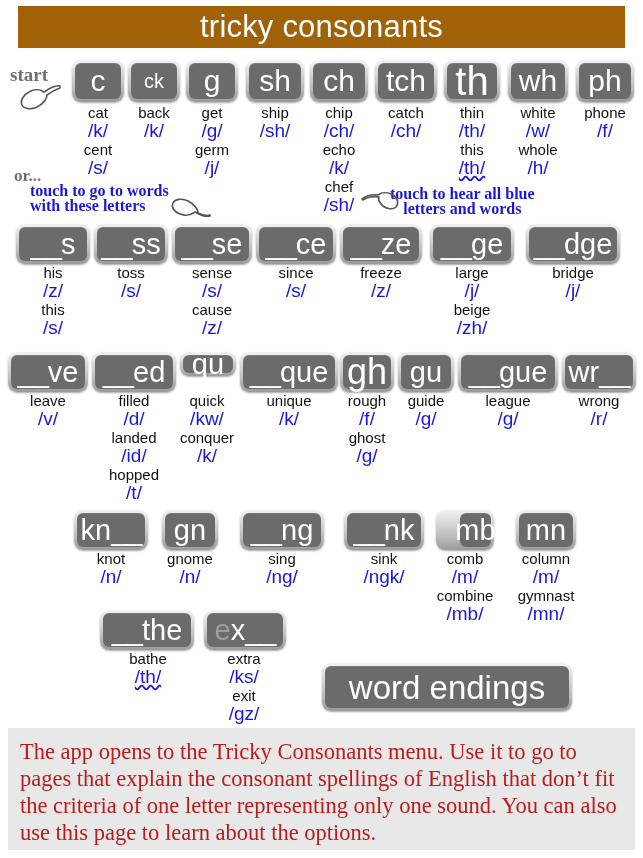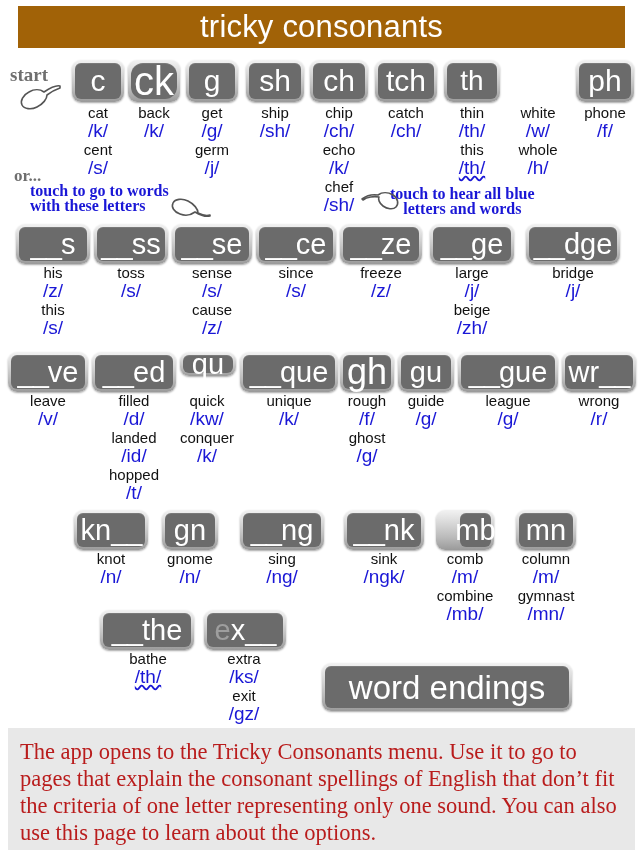--- a/index.html
+++ b/index.html
@@ -128,21 +128,21 @@
 
 <div class="row" style="top:60px;height:44px;">
   <div class="tile" style="position:absolute;left:72px;top:0;width:52px;height:42px;">
       <div class="face" style="font-size:30px;">
         <span class="lead"></span>
         <span>c</span>
         <span></span>
       </div>
     </div>
   <div class="tile" style="position:absolute;left:128px;top:0;width:52px;height:42px;">
-      <div class="face" style="font-size:40px;border-radius:12px;">
+      <div class="face" style="font-size:20px;">
         <span>ck</span>
       </div>
     </div>
   <div class="tile" style="position:absolute;left:186px;top:0;width:52px;height:42px;">
       <div class="face" style="font-size:30px;">
         <span>g</span>
       </div>
     </div>
   <div class="tile" style="position:absolute;left:246px;top:0;width:58px;height:42px;">
       <div class="face" style="font-size:30px;">
@@ -153,22 +153,27 @@
       <div class="face" style="font-size:30px;">
         <span>ch</span>
       </div>
     </div>
   <div class="tile" style="position:absolute;left:375px;top:0;width:62px;height:42px;">
       <div class="face" style="font-size:30px;">
         <span>tch</span>
       </div>
     </div>
   <div class="tile" style="position:absolute;left:444px;top:0;width:56px;height:42px;">
-      <div class="face" style="font-size:28px;">
+      <div class="face" style="font-size:40px;">
         <span>th</span>
+      </div>
+    </div>
+  <div class="tile" style="position:absolute;left:508px;top:0;width:60px;height:42px;">
+      <div class="face" style="font-size:30px;">
+        <span>wh</span>
       </div>
     </div>
   <div class="tile" style="position:absolute;left:576px;top:0;width:58px;height:42px;">
       <div class="face" style="font-size:30px;">
         <span>ph</span>
       </div>
     </div>
 </div>
 
 <div class="wgroup" style="left:62px;top:104px;width:72px;">

